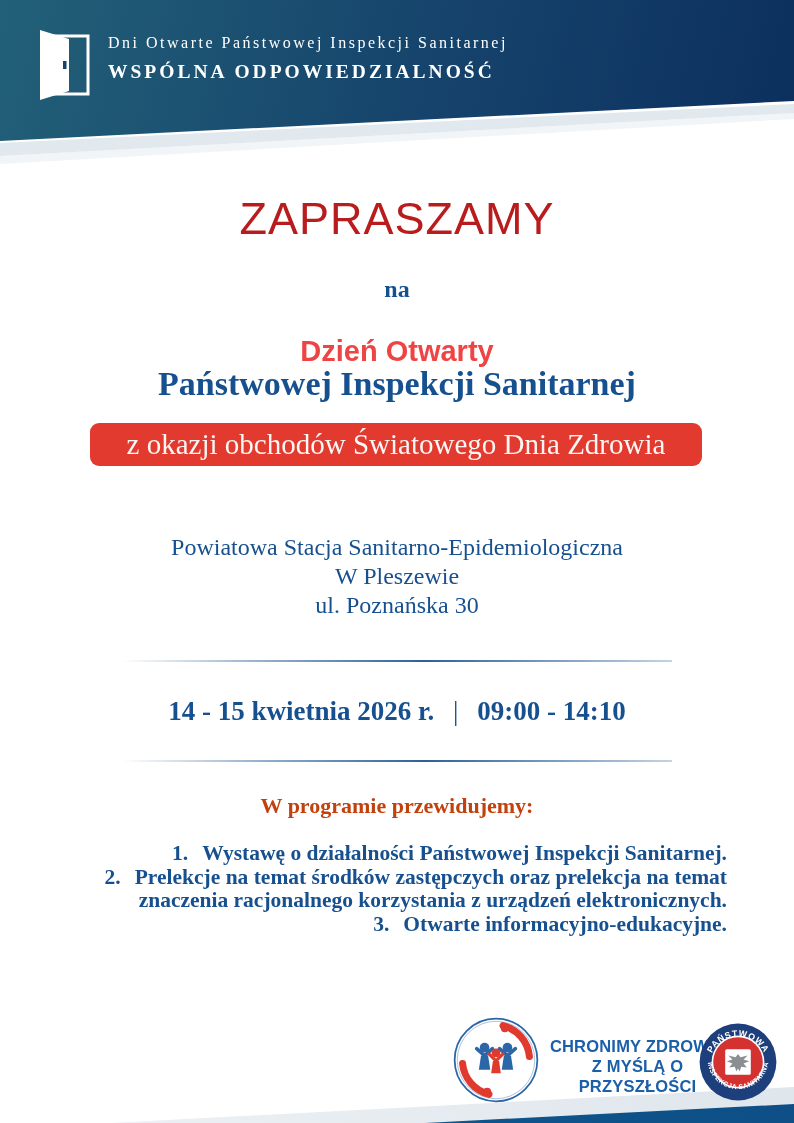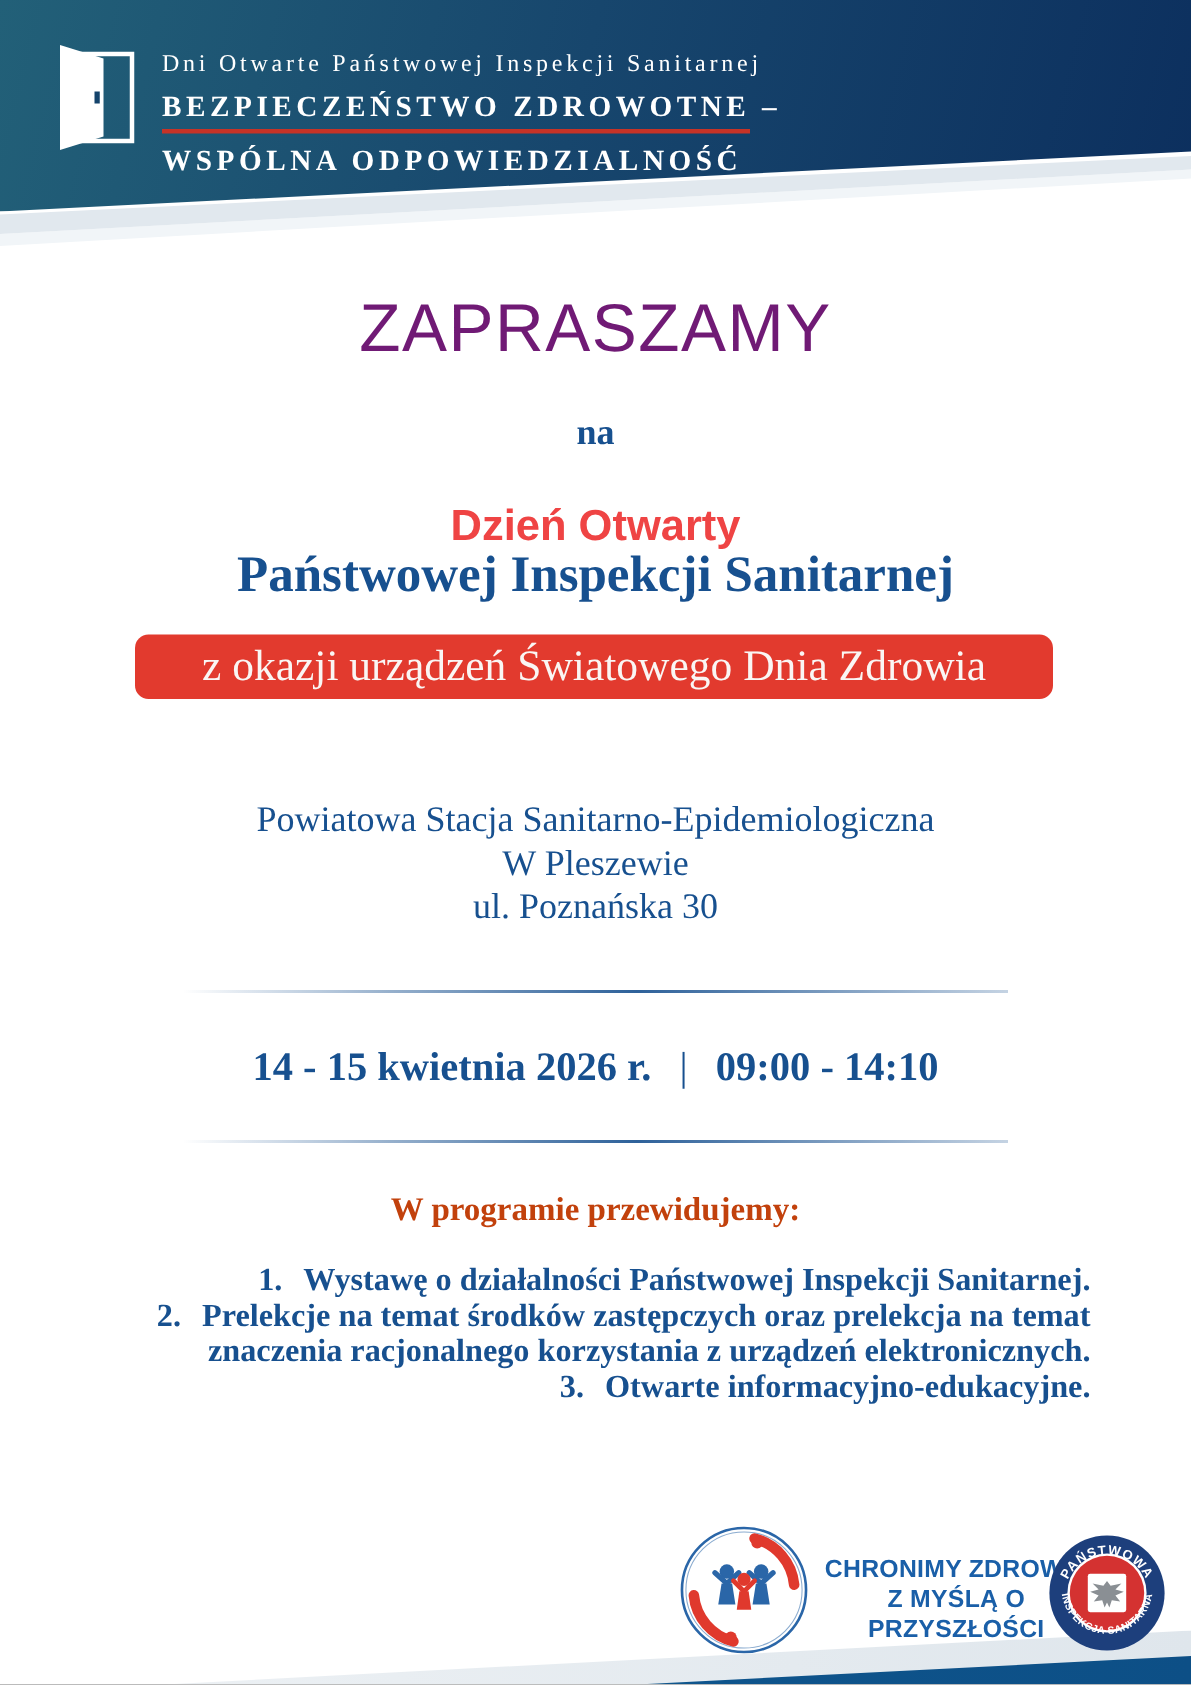--- a/index.html
+++ b/index.html
@@ -30,21 +30,21 @@
     font-size:16px;letter-spacing:2.5px;font-weight:400;white-space:nowrap;
   }
   .hdr-strong{
     margin-top:9px;font-size:19.5px;font-weight:bold;letter-spacing:3px;white-space:nowrap;
   }
   .hdr-strong + .hdr-strong{margin-top:8px;}
   .hdr-underline{border-bottom:3px solid #c63327;padding-bottom:3px;display:inline-block;}
   
   .center{position:absolute;left:0;width:794px;text-align:center;}
   .headline{top:193px;font-family:"Liberation Sans",sans-serif;font-size:45px;
-    letter-spacing:1px;color:#701a75;font-weight:400;}
+    letter-spacing:1px;color:#b91c1c;font-weight:400;}
   .connector{top:276px;font-size:24px;font-weight:bold;color:#17508f;}
   .event1{top:335px;font-family:"Liberation Sans",sans-serif;font-size:29px;
     font-weight:bold;color:#ef4444;}
   .event2{top:365px;font-size:34px;font-weight:bold;color:#17508f;}
   .banner{
     position:absolute;left:90px;top:423px;width:612px;height:43px;
     background:#e23a2e;border-radius:9px;color:#faf6f4;
     font-size:29px;line-height:43px;text-align:center;white-space:nowrap;
   }
   .venue{top:533px;font-size:24px;font-weight:normal;color:#17508f;line-height:29px;}
@@ -94,32 +94,28 @@
   <div class="hdr-bg"></div>
 
   <svg class="door" width="54" height="70" viewBox="0 0 54 70">
     <rect x="4" y="6" width="46" height="58" fill="none" stroke="#ffffff" stroke-width="3"></rect>
     <polygon points="2,0 31,9 31,61 2,70" fill="#ffffff"></polygon>
     <rect x="25" y="31" width="3.5" height="8" fill="#14436b"></rect>
   </svg>
 
   <div class="hdr-text">
     <div class="hdr-kicker">Dni Otwarte Państwowej Inspekcji Sanitarnej</div>
-    <div class="hdr-strong">
-      <span class="hdr-underline">BEZPIECZEŃSTWO ZDROWOTNE</span>
-      <span>–</span>
-    </div>
     <div class="hdr-strong">WSPÓLNA ODPOWIEDZIALNOŚĆ</div>
   </div>
 
   <div class="center headline">ZAPRASZAMY</div>
   <div class="center connector">na</div>
   <div class="center event1">Dzień Otwarty</div>
   <div class="center event2">Państwowej Inspekcji Sanitarnej</div>
-  <div class="banner">z okazji urządzeń Światowego Dnia Zdrowia</div>
+  <div class="banner">z okazji obchodów Światowego Dnia Zdrowia</div>
 
   <div class="center venue">
     <div>Powiatowa Stacja Sanitarno-Epidemiologiczna</div>
     <div>W Pleszewie</div>
     <div>ul. Poznańska 30</div>
   </div>
 
   <div class="divider div1"></div>
   <div class="center dateline">
     <span>14 - 15 kwietnia 2026 r.</span>

